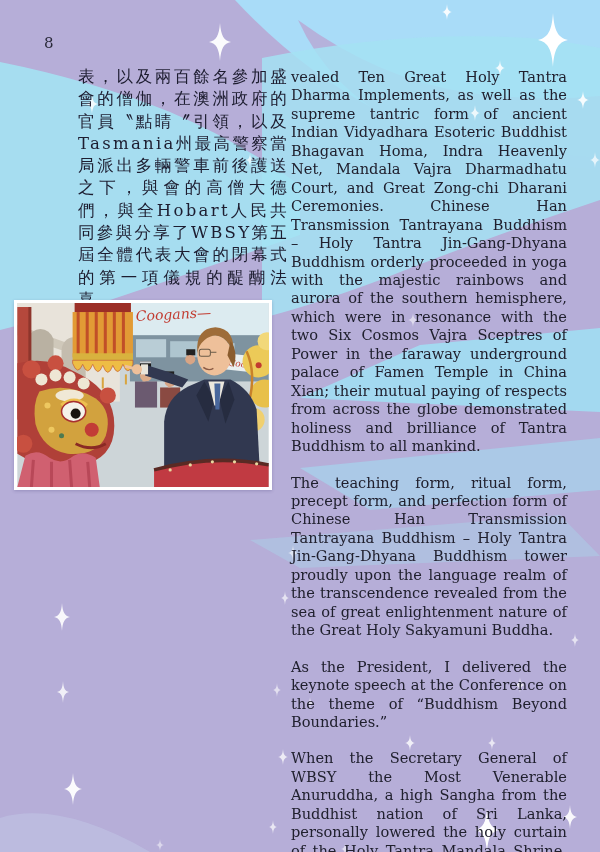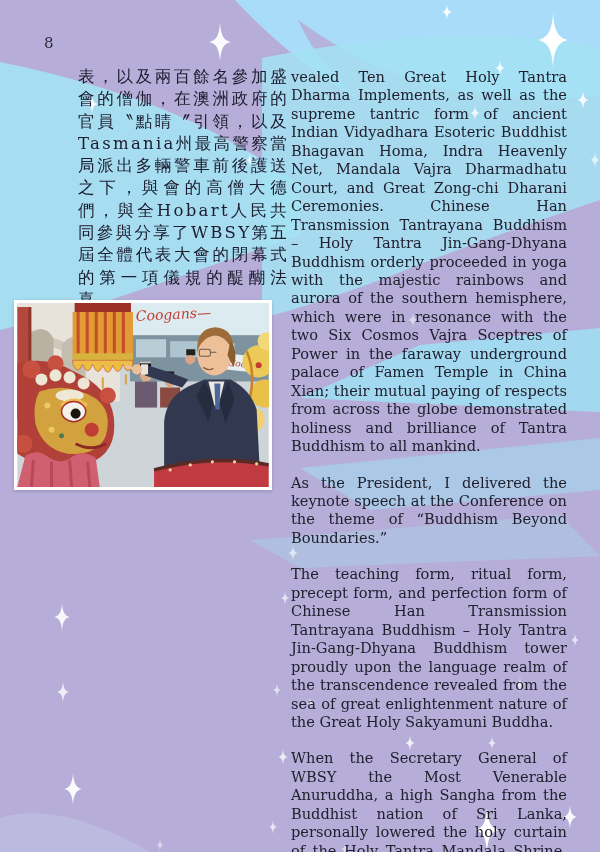--- a/index.html
+++ b/index.html
@@ -218,18 +218,18 @@
         <circle cx="194" cy="158" r="1.6" fill="#e8d8a0"></circle>
           <circle cx="216" cy="158" r="1.6" fill="#e8d8a0"></circle>
         <circle cx="238" cy="160" r="1.6" fill="#e8d8a0"></circle>
       </g>
     </svg>
   </div>
 
 
   <div class="col-right">
     <p>vealed Ten Great Holy Tantra Dharma Implements, as well as the supreme tantric form of ancient Indian Vidyadhara Esoteric Buddhist Bhagavan Homa, Indra Heavenly Net, Mandala Vajra Dharmadhatu Court, and Great Zong-chi Dharani Ceremonies. Chinese Han Transmission Tantrayana Buddhism – Holy Tantra Jin-Gang-Dhyana Buddhism orderly proceeded in yoga with the majestic rainbows and aurora of the southern hemisphere, which were in resonance with the two Six Cosmos Vajra Sceptres of Power in the faraway underground palace of Famen Temple in China Xian; their mutual paying of respects from across the globe demonstrated holiness and brilliance of Tantra Buddhism to all mankind.</p>
+    <p>The teaching form, ritual form, precept form, and perfection form of Chinese Han Transmission Tantrayana Buddhism – Holy Tantra Jin-Gang-Dhyana Buddhism tower proudly upon the language realm of the transcendence revealed from the sea of great enlightenment nature of the Great Holy Sakyamuni Buddha.</p>
     <p>As the President, I delivered the keynote speech at the Conference on the theme of “Buddhism Beyond Boundaries.”</p>
-    <p>The teaching form, ritual form, precept form, and perfection form of Chinese Han Transmission Tantrayana Buddhism – Holy Tantra Jin-Gang-Dhyana Buddhism tower proudly upon the language realm of the transcendence revealed from the sea of great enlightenment nature of the Great Holy Sakyamuni Buddha.</p>
     <p>When the Secretary General of WBSY the Most Venerable Anuruddha, a high Sangha from the Buddhist nation of Sri Lanka, personally lowered the holy curtain of the Holy Tantra Mandala Shrine, which held the Holy Tantra Dharma implements of the Bhagavan Vidyadhara transmission lineage as revealed from the sea of great enlightenment nature of the Great Holy Sakyamuni Buddha, the Fifth General Conference of WBSY was announced to be completed</p>
   </div>
 
 </div>
 
 </body></html>

